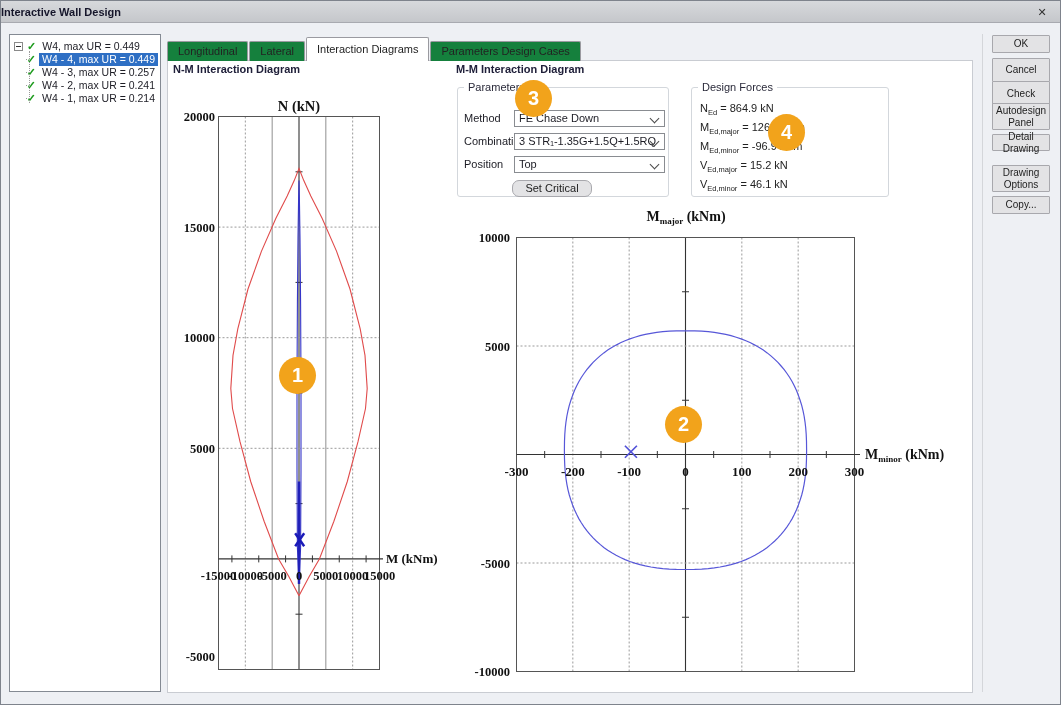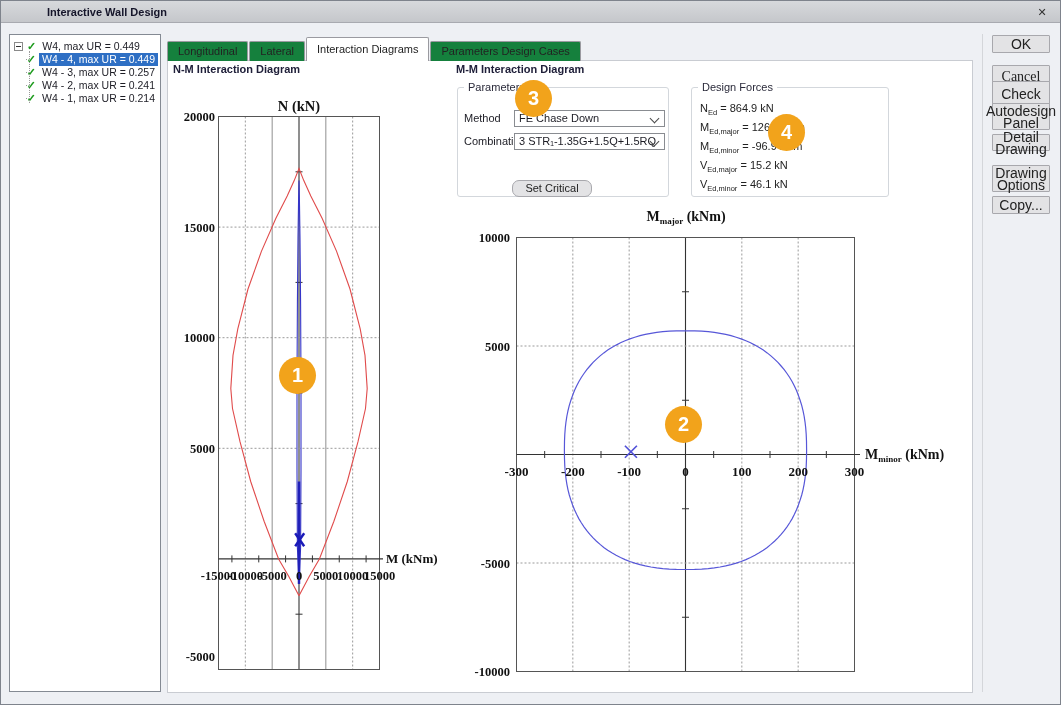--- a/index.html
+++ b/index.html
@@ -2,21 +2,21 @@
 <html><head>
 <meta charset="utf-8">
 <style>
   html,body{margin:0;padding:0;background:#dfe1e5;}
   .dialog{position:relative;width:1061px;height:705px;background:#eef0f4;
     border:1px solid #7e838c;box-sizing:border-box;
     font-family:"Liberation Sans",sans-serif;font-size:11px;color:#1c1c24;overflow:hidden;}
   .titlebar{position:absolute;left:0;top:0;width:100%;height:22px;
     background:linear-gradient(#d7d9dc,#c5c7cb);border-bottom:1px solid #a8aab0;
     display:flex;align-items:center;box-sizing:border-box;}
-  .title{font-weight:bold;padding-left:10px;color:#15152a;margin-left:36px;}
+  .title{font-weight:bold;color:#15152a;}
   .closebtn{position:absolute;right:10px;top:3px;width:16px;height:16px;text-align:center;
     line-height:16px;color:#333;font-size:11px;cursor:default;}
   
   .tree{position:absolute;left:8px;top:33px;width:152px;height:658px;background:#fff;
     border:1px solid #848a93;box-sizing:border-box;font-size:10.5px;}
   .tree-inner{position:relative;padding:5px 2px;}
   .vline{position:absolute;left:19px;top:16px;height:52px;border-left:1px dotted #9a9a9a;}
   .trow{height:13px;line-height:13px;white-space:nowrap;display:flex;align-items:center;}
   .expander{display:inline-block;width:9px;height:9px;border:1px solid #8a8a8a;background:#fff;
     position:relative;margin:0 4px 0 2px;box-sizing:border-box;}
@@ -47,21 +47,21 @@
     white-space:nowrap;overflow:hidden;}
   .chev{position:absolute;right:6px;top:4px;width:6px;height:6px;
     border-right:1.3px solid #4a4a4a;border-bottom:1.3px solid #4a4a4a;transform:rotate(45deg);}
   .btn{background:#e3e3e5;border:1px solid #a8a8ad;color:#222;text-align:center;
     box-sizing:border-box;border-radius:1px;}
   #set-critical{position:absolute;left:54px;top:92px;width:80px;height:17px;line-height:15px;border-radius:7px;}
   .frow{position:absolute;left:8px;height:18px;white-space:nowrap;color:#222;}
   .frow sub{font-size:7.5px;}
   
   .abtn{position:absolute;left:991px;width:58px;display:flex;align-items:center;justify-content:center;
-    line-height:12px;font-size:14px;}
+    line-height:12px;font-size:10px;}
   .sep{position:absolute;left:981px;top:33px;height:658px;border-left:1px solid #d4d6da;}
   
   #charts{position:absolute;left:0;top:0;z-index:2;pointer-events:none;}
   
   .badge{position:absolute;width:37px;height:37px;border-radius:50%;z-index:5;
     color:#fff;font-size:20px;font-weight:bold;display:flex;align-items:center;justify-content:center;
     font-family:"Liberation Sans",sans-serif;}
   #badge1{left:278px;top:356px;}
   #badge2{left:664px;top:405px;}
   #badge3{left:514px;top:79px;}
@@ -126,20 +126,27 @@
       <span class="plabel">Method</span>
       <div class="combo">
         <span>FE Chase Down</span>
         <span class="chev"></span>
       </div>
     </div>
     <div class="prow" style="top:45px;">
       <span class="plabel">Combination</span>
       <div class="combo">
         <span>3 STR₁-1.35G+1.5Q+1.5RQ</span>
+        <span class="chev"></span>
+      </div>
+    </div>
+    <div class="prow" style="top:68px;">
+      <span class="plabel">Position</span>
+      <div class="combo">
+        <span>Top</span>
         <span class="chev"></span>
       </div>
     </div>
     <div class="btn" id="set-critical">Set Critical</div>
   </div>
 
   <div class="gbox" id="forces">
     <span class="legend">Design Forces</span>
     <div id="force-rows">
         <div class="frow" style="top: 14px;"><span>N</span><sub>Ed</sub><span> = 864.9 kN</span></div>
@@ -233,19 +240,19 @@
     </svg>
 
   <div class="badge" id="badge1" style="background: rgb(242, 163, 27);">1</div>
   <div class="badge" id="badge2" style="background: rgb(242, 163, 27);">2</div>
   <div class="badge" id="badge3" style="background: rgb(242, 163, 27);">3</div>
   <div class="badge" id="badge4" style="background: rgb(242, 163, 27);">4</div>
 
   <div class="sep"></div>
 
   <div class="btn abtn" style="top:34px;height:18px;">OK</div>
-  <div class="btn abtn" style="top:64px;height:24px;font-family:Liberation Serif, serif;">Cancel</div>
+  <div class="btn abtn" style="top:57px;height:24px;">Cancel</div>
   <div class="btn abtn" style="top:80px;height:26px;">Check</div>
   <div class="btn abtn" style="top:102px;height:27px;">Autodesign Panel</div>
   <div class="btn abtn" style="top:133px;height:17px;">Detail Drawing</div>
   <div class="btn abtn" style="top:164px;height:27px;">Drawing Options</div>
   <div class="btn abtn" style="top:195px;height:18px;">Copy...</div>
 </div>
 
 </body></html>

